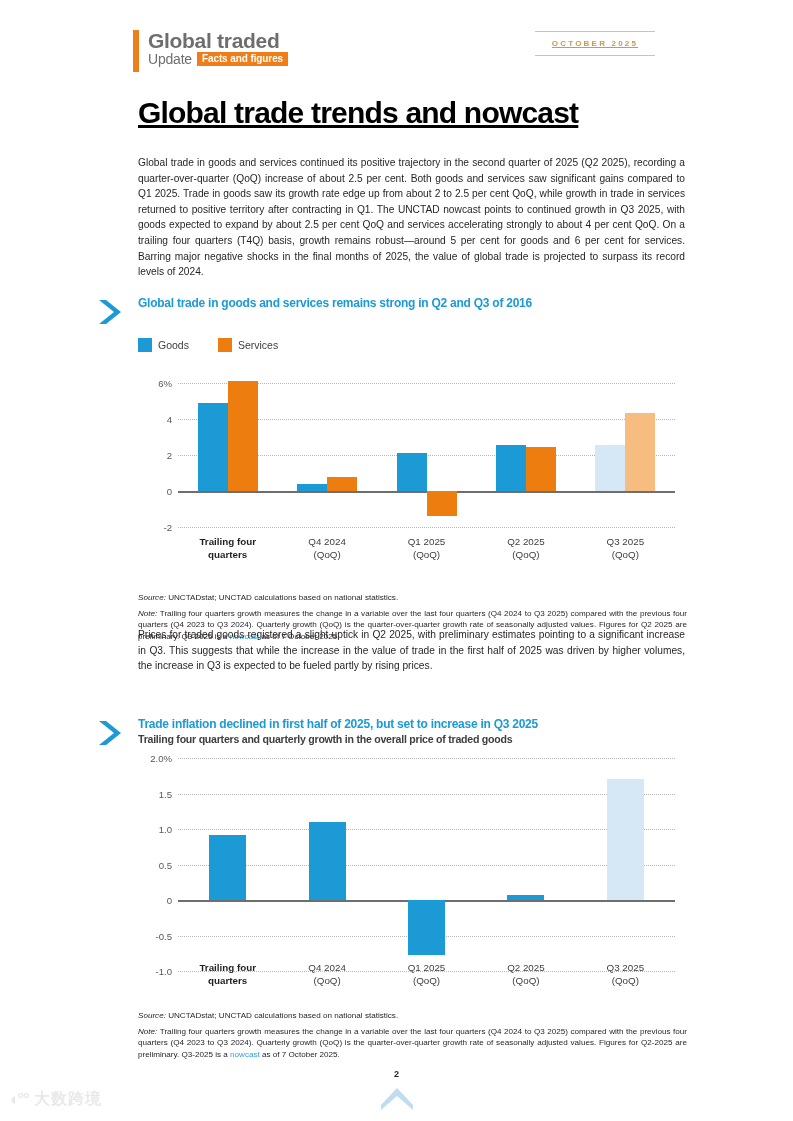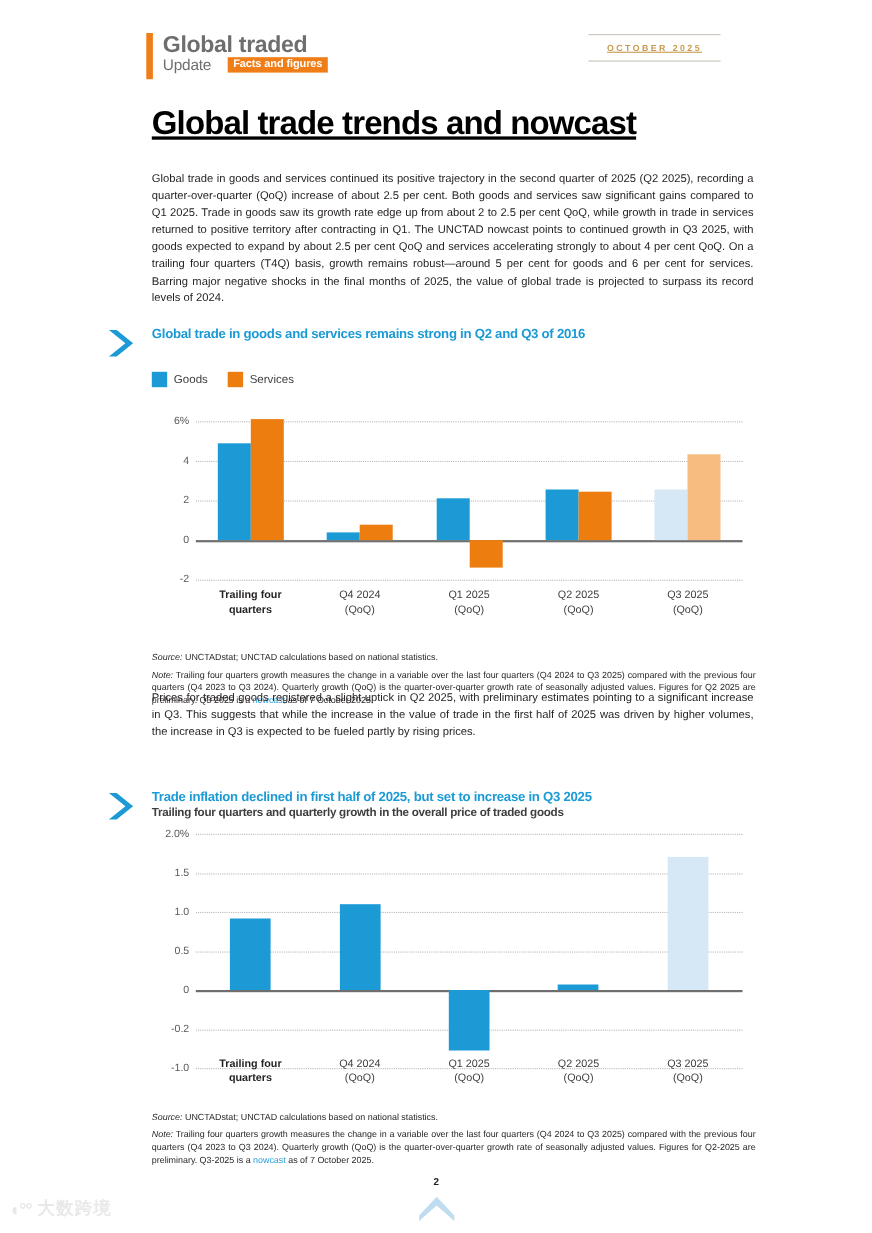--- a/index.html
+++ b/index.html
@@ -15,21 +15,21 @@
 
   
   .header { position:absolute; left:0; top:0; width:793px; height:86px; }
   .brand { position:absolute; left:133px; top:30px; display:flex; }
   .brand-bar { width:6px; background:#F07E18; margin-right:9px; height:42px; }
   .brand-text { line-height:1; }
   .brand-line1 {
     font-size:21px; font-weight:bold; color:#6E6E6E;
     letter-spacing:-0.3px; display:block; margin-bottom:1px;
   }
-  .brand-line2 { display:flex; align-items:center; gap:15px; }
+  .brand-line2 { display:flex; align-items:center; gap:5px; }
   .brand-update { font-size:14px; font-weight:normal; color:#6E6E6E; letter-spacing:-0.2px; }
   .brand-badge {
     background:#F07E18; color:#ffffff; font-size:10px; font-weight:bold;
     padding:2px 5px 2px 5px; letter-spacing:-0.1px;
   }
   .date-box { position:absolute; left:535px; top:31px; width:120px; text-align:center; }
   .date-rule { height:1px; background:#C9C3BA; width:120px; }
   .date-text {
     font-size:8px; color:#C89A4E; letter-spacing:2.2px;
     font-weight:bold; padding:7px 0 7px 0;text-decoration:underline;
@@ -63,21 +63,21 @@
     display:block; margin-bottom:2px;
   }
   .sec-sub {
     font-size:10.6px; font-weight:bold; color:#3E3E3E; letter-spacing:-0.25px;
     display:block;
   }
   #sec1 { top:297px; }
   #sec2 { top:718px; }
 
   
-  .legend { position:absolute; left:138px; top:338px; display:flex; align-items:center; gap:18px; }
+  .legend { position:absolute; left:138px; top:338px; display:flex; align-items:center; gap:29px; }
   .legend-item { display:flex; align-items:center; gap:6px; }
   .legend-swatch { width:14px; height:14px; }
   .legend-label { font-size:10.5px; color:#3E3E3E; }
 
   
   .chart { position:absolute; }
   #chart1 { left:130px; top:372px; width:545px; height:200px; }
   #chart2 { left:130px; top:758px; width:545px; height:215px; }
 
   .plot { position:absolute; left:0; top:0; width:100%; height:100%; }
@@ -240,21 +240,21 @@
       <div class="ytick" style="top: 0px;">2.0%</div>
       <div class="gridline" style="top: 35.5px;"></div>
       <div class="ytick" style="top: 35.5px;">1.5</div>
       <div class="gridline" style="top: 71px;"></div>
       <div class="ytick" style="top: 71px;">1.0</div>
       <div class="gridline" style="top: 106.5px;"></div>
       <div class="ytick" style="top: 106.5px;">0.5</div>
       <div class="zeroline" style="top: 142px;"></div>
       <div class="ytick" style="top: 142px;">0</div>
       <div class="gridline" style="top: 177.5px;"></div>
-      <div class="ytick" style="top: 177.5px;">-0.2</div>
+      <div class="ytick" style="top: 177.5px;">-0.5</div>
       <div class="gridline" style="top: 213px;"></div>
       <div class="ytick" style="top: 213px;">-1.0</div>
       <div class="bar" style="left: 79.2px; width: 37px; background: rgb(27, 154, 214); top: 76.68px; height: 65.32px;"></div>
       <div class="bar" style="left: 178.6px; width: 37px; background: rgb(27, 154, 214); top: 63.9px; height: 78.1px;"></div>
       <div class="bar" style="left: 278px; width: 37px; background: rgb(27, 154, 214); top: 142px; height: 54.67px;"></div>
       <div class="bar" style="left: 377.4px; width: 37px; background: rgb(27, 154, 214); top: 137.03px; height: 4.97px;"></div>
       <div class="bar" style="left: 476.8px; width: 37px; background: rgb(214, 232, 245); top: 21.3px; height: 120.7px;"></div>
       <div class="xlabels" style="top: 203px;">
         <div class="xlabel bold">
           <div>Trailing four</div>

